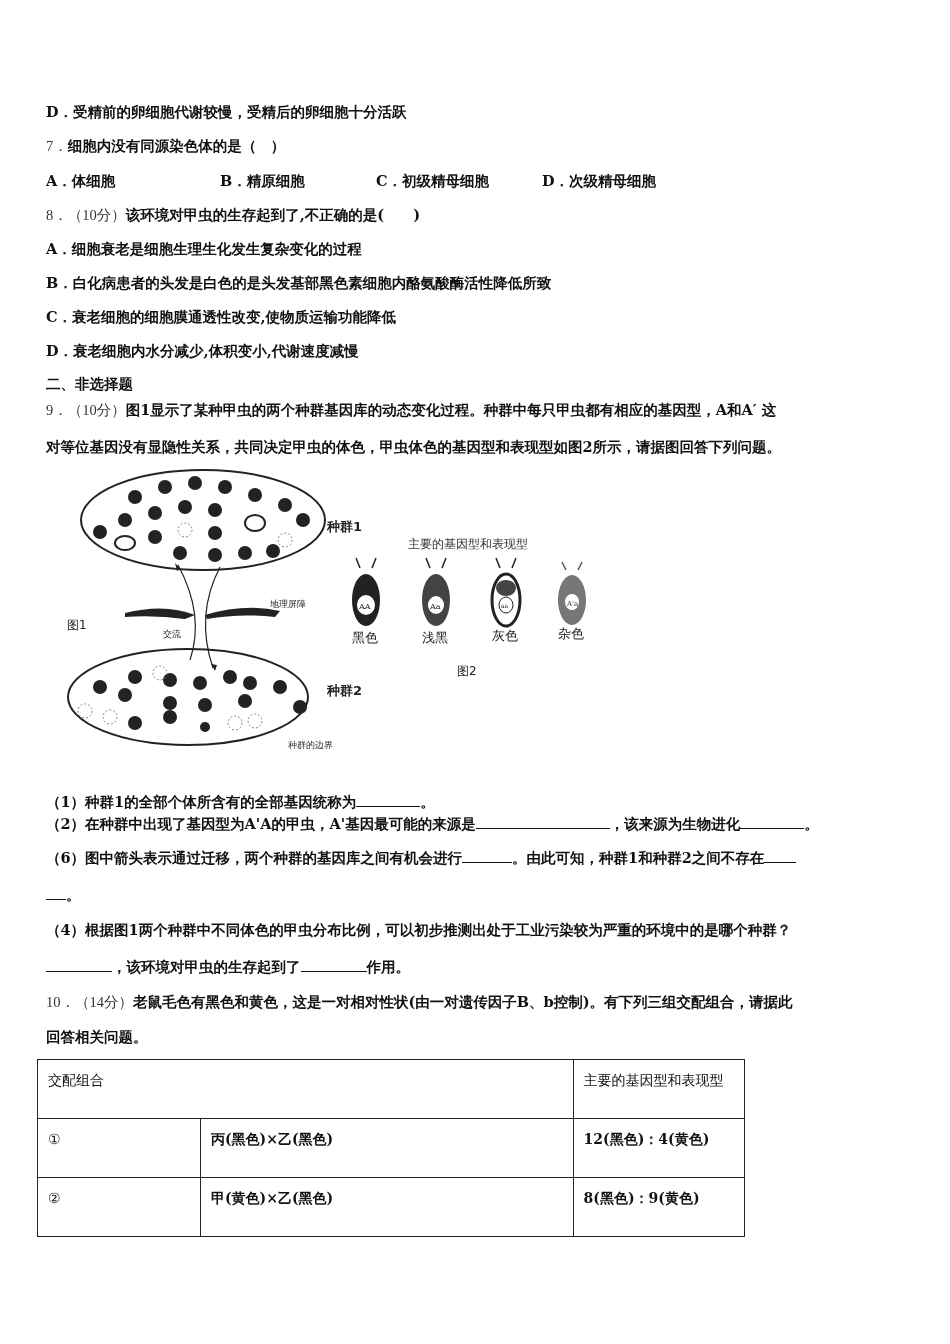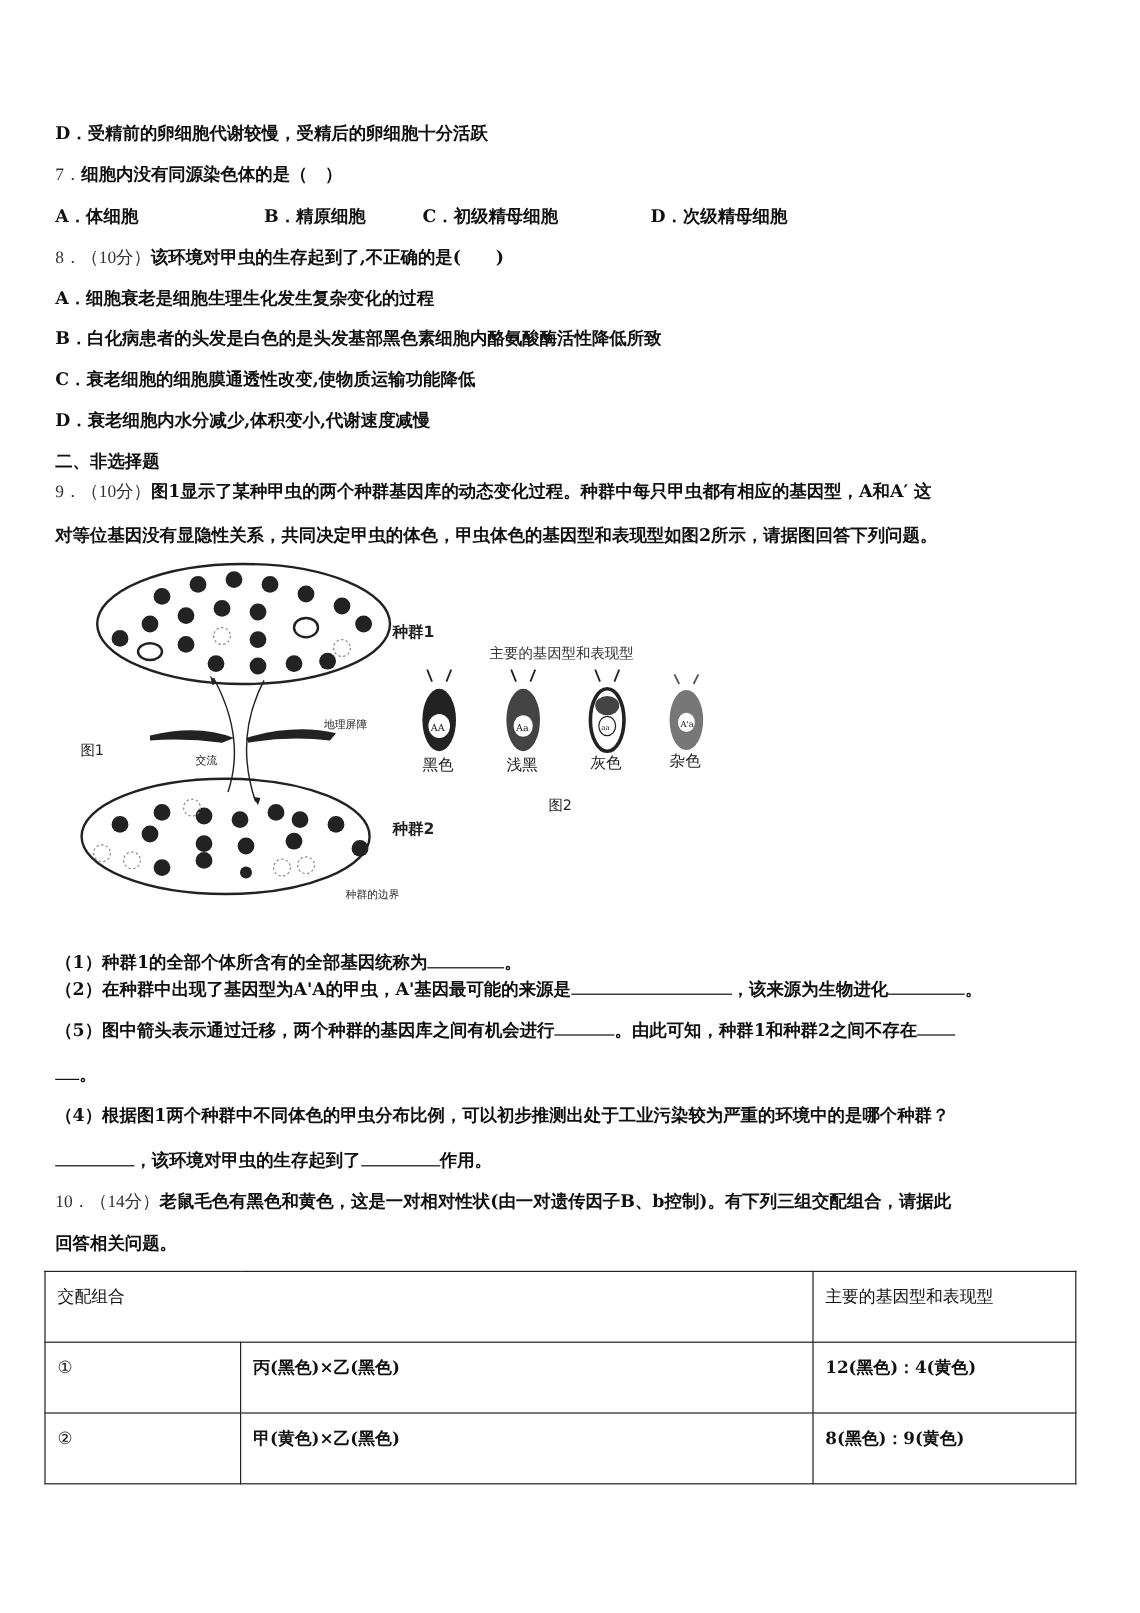--- a/index.html
+++ b/index.html
@@ -7,21 +7,21 @@
     width: 950px; height: 1344px; position: relative; overflow: hidden;
     font-family: "DejaVu Serif", "Liberation Serif", serif;
     color: #111; font-size: 14.5px;
   }
   .line { position: absolute; left: 46px; white-space: nowrap; line-height: 20px; }
   .b { font-weight: bold; }
   .num { font-family: "Liberation Serif", serif; color: #333; font-weight: normal; }
   .blank { display: inline-block; border-bottom: 1px solid #111; height: 14px; vertical-align: baseline; }
   .fig { position: absolute; }
   table.cross {
-    position: absolute; left: 37px; top: 1059px; width: 860px;
+    position: absolute; left: 37px; top: 1059px; width: 708px;
     border-collapse: collapse; font-size: 14px;
   }
   table.cross td {
     border: 1px solid #222; padding: 0 10px; height: 46px; vertical-align: top; padding-top: 12px;
   }
   .fig-label { font-family: "DejaVu Sans", sans-serif; font-size: 12px; fill: #222; }
   .fig-label-b { font-family: "DejaVu Sans", sans-serif; font-size: 13px; font-weight: bold; fill: #222; }
 </style>
 </head>
 <body>
@@ -32,21 +32,21 @@
 
 <div class="line b" style="top:136px;">
   <span class="num">7．</span><span>细胞内没有同源染色体的是（　）</span>
 </div>
 <div class="line b" style="top:171px; left:46px;">
   <span>A．</span><span>体细胞</span>
 </div>
 <div class="line b" style="top:171px; left:220px;">
   <span>B．</span><span>精原细胞</span>
 </div>
-<div class="line b" style="top:171px; left:352px;">
+<div class="line b" style="top:171px; left:376px;">
   <span>C．</span><span>初级精母细胞</span>
 </div>
 <div class="line b" style="top:171px; left:542px;">
   <span>D．</span><span>次级精母细胞</span>
 </div>
 
 <div class="line b" style="top:205px;">
   <span class="num">8．</span><span class="num">（10分）</span><span>该环境对甲虫的生存起到了,不正确的是(　　)</span>
 </div>
 <div class="line b" style="top:239px;">
@@ -55,21 +55,21 @@
 <div class="line b" style="top:273px;">
   <span>B．</span><span>白化病患者的头发是白色的是头发基部黑色素细胞内酪氨酸酶活性降低所致</span>
 </div>
 <div class="line b" style="top:307px;">
   <span>C．</span><span>衰老细胞的细胞膜通透性改变,使物质运输功能降低</span>
 </div>
 <div class="line b" style="top:341px;">
   <span>D．</span><span>衰老细胞内水分减少,体积变小,代谢速度减慢</span>
 </div>
 
-<div class="line b" style="top:375px;">二、非选择题</div>
+<div class="line b" style="top:375px;font-family:Liberation Mono, monospace;">二、非选择题</div>
 
 <div class="line b" style="top:400px;">
   <span class="num">9．</span><span class="num">（10分）</span><span>图1显示了某种甲虫的两个种群基因库的动态变化过程。种群中每只甲虫都有相应的基因型，A和A′ 这</span>
 </div>
 <div class="line b" style="top:437px;">对等位基因没有显隐性关系，共同决定甲虫的体色，甲虫体色的基因型和表现型如图2所示，请据图回答下列问题。</div>
 
 <svg class="fig" style="left:55px; top:465px;" width="290" height="290" viewBox="0 0 290 290">
 
   <ellipse cx="148" cy="55" rx="122" ry="50" fill="none" stroke="#222" stroke-width="2"></ellipse>
 
@@ -184,21 +184,21 @@
   <text x="117" y="145" class="fig-label">图2</text>
 </svg>
 
 <div class="line b" style="top:792px;">
   <span>（1）种群1的全部个体所含有的全部基因统称为</span><span class="blank" style="width:64px"></span><span>。</span>
 </div>
 <div class="line b" style="top:814px;text-align:center;">
   <span>（2）在种群中出现了基因型为A'A的甲虫，A'基因最可能的来源是</span><span class="blank" style="width:134px"></span><span>，该来源为生物进化</span><span class="blank" style="width:64px"></span><span>。</span>
 </div>
 <div class="line b" style="top:848px;">
-  <span>（5）图中箭头表示通过迁移，两个种群的基因库之间有机会进行</span><span class="blank" style="width:50px"></span><span>。由此可知，种群1和种群2之间不存在</span><span class="blank" style="width:32px"></span>
+  <span>（6）图中箭头表示通过迁移，两个种群的基因库之间有机会进行</span><span class="blank" style="width:50px"></span><span>。由此可知，种群1和种群2之间不存在</span><span class="blank" style="width:32px"></span>
 </div>
 <div class="line b" style="top:885px;">
   <span class="blank" style="width:20px"></span><span>。</span>
 </div>
 <div class="line b" style="top:920px;">（4）根据图1两个种群中不同体色的甲虫分布比例，可以初步推测出处于工业污染较为严重的环境中的是哪个种群？</div>
 <div class="line b" style="top:957px;">
   <span class="blank" style="width:66px"></span><span>，该环境对甲虫的生存起到了</span><span class="blank" style="width:66px"></span><span>作用。</span>
 </div>
 
 <div class="line b" style="top:992px;">

